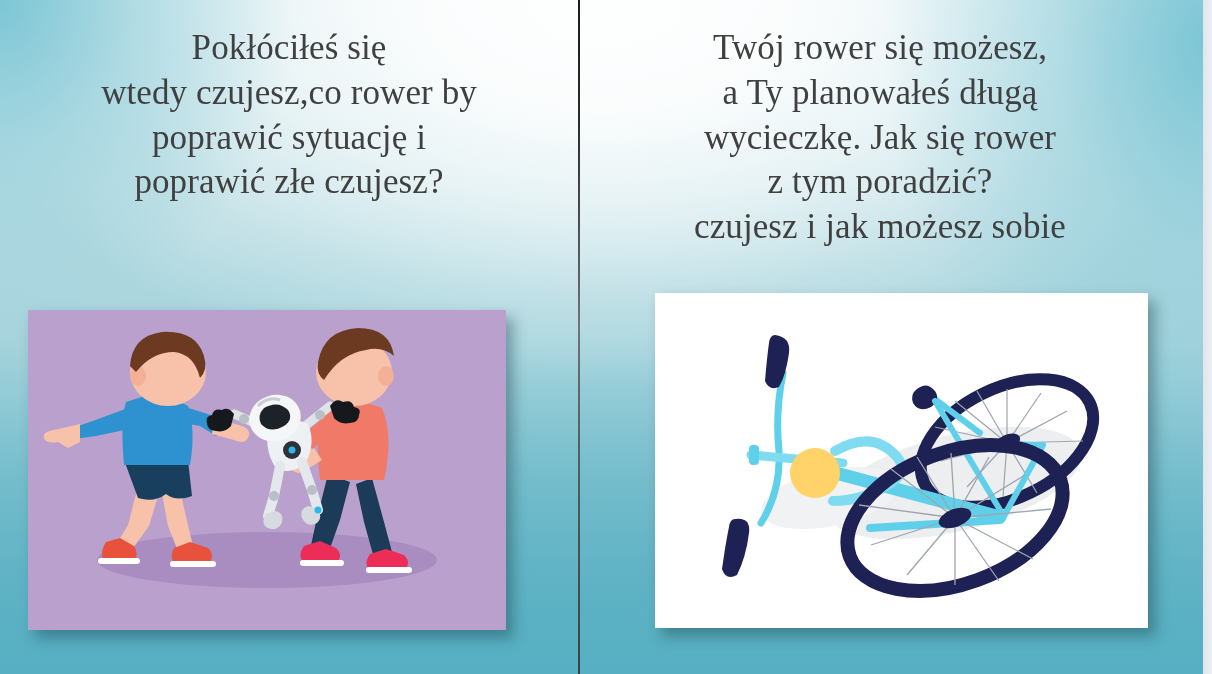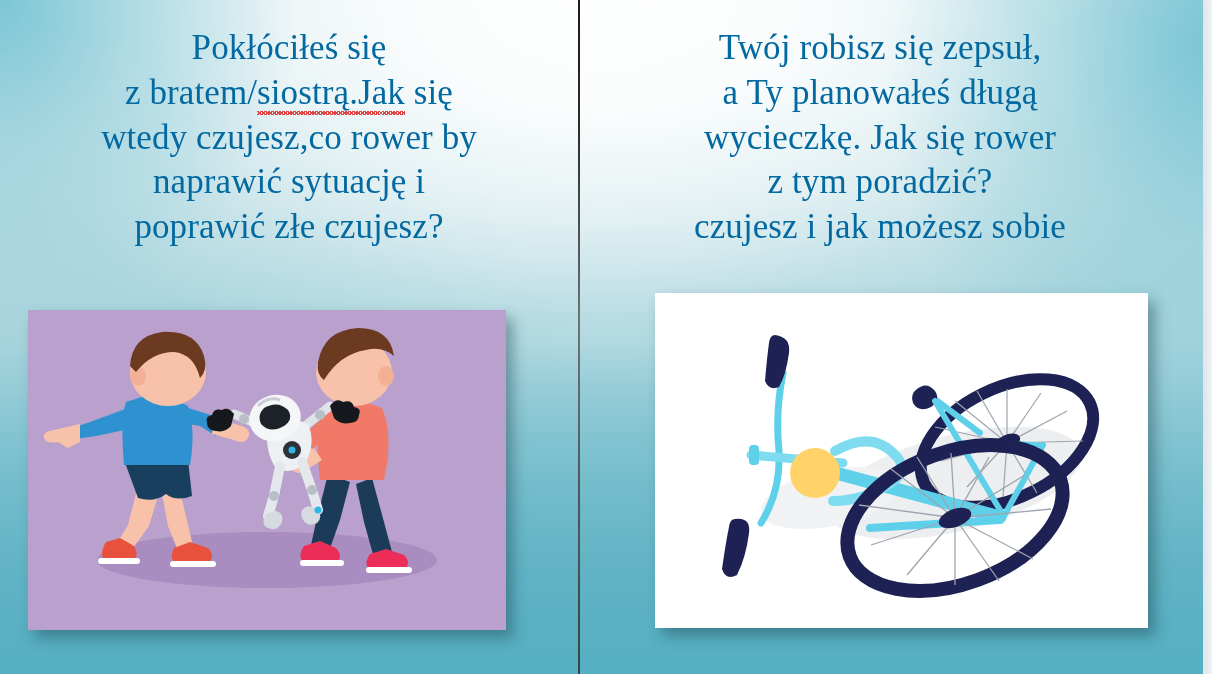--- a/index.html
+++ b/index.html
@@ -71,21 +71,21 @@
     height: 674px;
     background: linear-gradient(to bottom,
        #1b1b1b 0%, #2b2b2b 18%, #6d7376 48%, #51595c 72%, #3a4245 100%);
   }
 
   
   .col {
     position: absolute;
     top: 26px;
     text-align: center;
-    color: #0369a1;
+    color: #404040;
     font-size: 35px;
     line-height: 1.28;
     letter-spacing: 0.1px;
   }
   .col-left  { left: 18px;  width: 542px; }
   .col-right { left: 610px; width: 540px; }
 
   .tline { display: block; white-space: nowrap; }
 
   
@@ -141,28 +141,27 @@
   <div class="bg-glow"></div>
   <div class="bg-left-tint"></div>
   <div class="bg-right-tint"></div>
   <div class="bg-bottom"></div>
   <div class="edge-right"></div>
 
   <div class="divider"></div>
 
   <div class="col col-left">
     <span class="tline">Pokłóciłeś się</span>
-    <span class="tline"><span>z bratem/</span><span class="misspell">siostrą.Jak</span><span> się</span></span>
     <span class="tline">wtedy czujesz,co rower by</span>
-    <span class="tline">naprawić sytuację i</span>
+    <span class="tline">poprawić sytuację i</span>
     <span class="tline">poprawić złe czujesz?</span>
   </div>
 
   <div class="col col-right">
-    <span class="tline">Twój robisz się zepsuł,</span>
+    <span class="tline">Twój rower się możesz,</span>
     <span class="tline">a Ty planowałeś długą</span>
     <span class="tline">wycieczkę. Jak się rower</span>
     <span class="tline">z tym poradzić?</span>
     <span class="tline">czujesz i jak możesz sobie</span>
   </div>
 
   <div class="pic pic-kids">
     <svg viewBox="0 0 478 320" preserveAspectRatio="none">
       <rect x="0" y="0" width="478" height="320" fill="#b9a0cd"></rect>
       <ellipse cx="239" cy="250" rx="170" ry="28" fill="#a98cc0"></ellipse>

